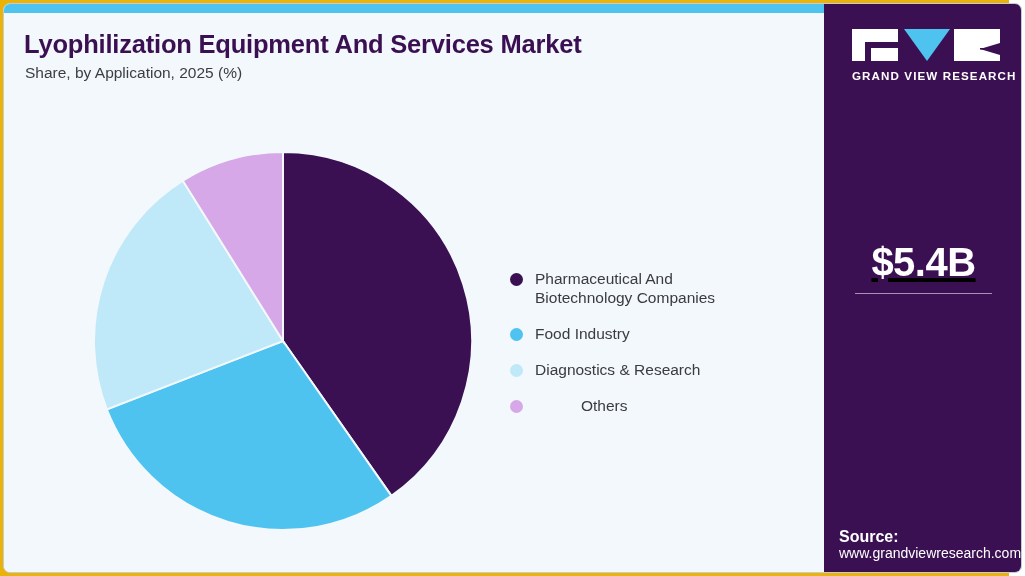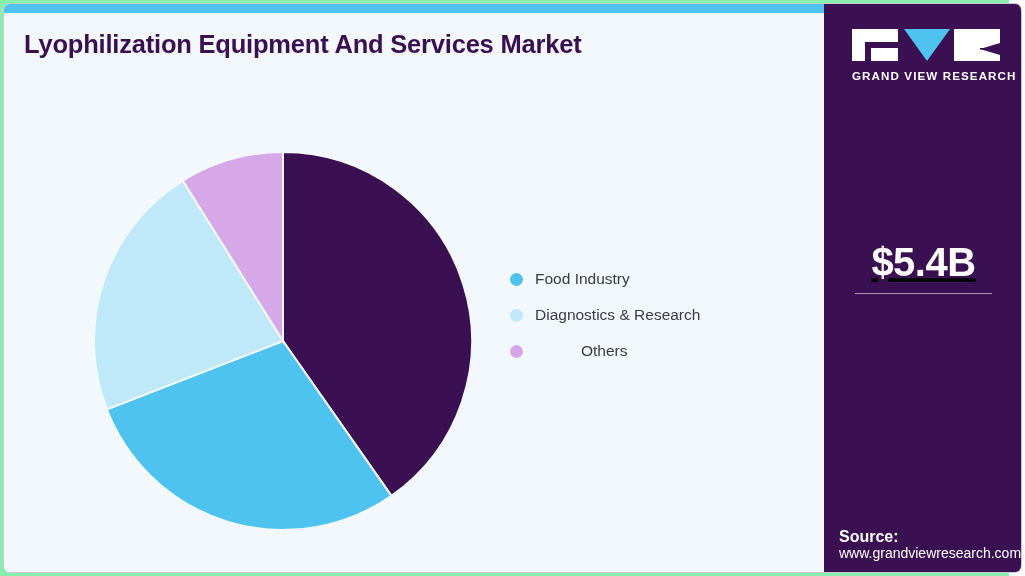--- a/index.html
+++ b/index.html
@@ -12,21 +12,21 @@
     height: 576px;
     font-family: "Liberation Sans", sans-serif;
     overflow: hidden;
   }
 
   #frame {
     position: relative;
     width: 1009px;
     height: 576px;
     box-sizing: border-box;
-    background: #86efac;
+    background: #eab308;
   }
 
   
   .card {
     position: absolute;
     left: 3px;
     top: 3px;
     width: 1019px;
     height: 570px;
     box-sizing: border-box;
@@ -233,31 +233,36 @@
 <body>
 
 <div id="frame">
   <div class="card">
 
     <div class="top-accent"></div>
 
     <div class="left-pane">
 
       <div class="title">Lyophilization Equipment And Services Market</div>
+      <div class="subtitle">Share, by Application, 2025 (%)</div>
 
       <div class="pie-wrap">
         <svg id="pie-svg" width="378" height="378" viewBox="0 0 378 378">
             <path d="M 189 189 L 189.00 0.00 A 189 189 0 0 1 297.41 343.82 Z" fill="#3b1053" stroke="#f2f8fb" stroke-width="2"></path>
             <path d="M 189 189 L 297.41 343.82 A 189 189 0 0 1 12.79 257.35 Z" fill="#4ec3f0" stroke="#f2f8fb" stroke-width="2"></path>
             <path d="M 189 189 L 12.79 257.35 A 189 189 0 0 1 88.85 28.72 Z" fill="#bfe9f8" stroke="#f2f8fb" stroke-width="2"></path>
             <path d="M 189 189 L 88.85 28.72 A 189 189 0 0 1 189.00 0.00 Z" fill="#d6a8e8" stroke="#f2f8fb" stroke-width="2"></path>
           </svg>
       </div>
 
       <div class="legend">
+        <div class="legend-row">
+          <span class="legend-dot" style="background:#3b1053"></span>
+          <span class="legend-label">Pharmaceutical And Biotechnology Companies</span>
+        </div>
         <div class="legend-row">
           <span class="legend-dot" style="background:#4ec3f0"></span>
           <span class="legend-label">Food Industry</span>
         </div>
         <div class="legend-row">
           <span class="legend-dot" style="background:#bfe9f8"></span>
           <span class="legend-label">Diagnostics &amp; Research</span>
         </div>
         <div class="legend-row">
           <span class="legend-dot" style="background:#d6a8e8"></span>

